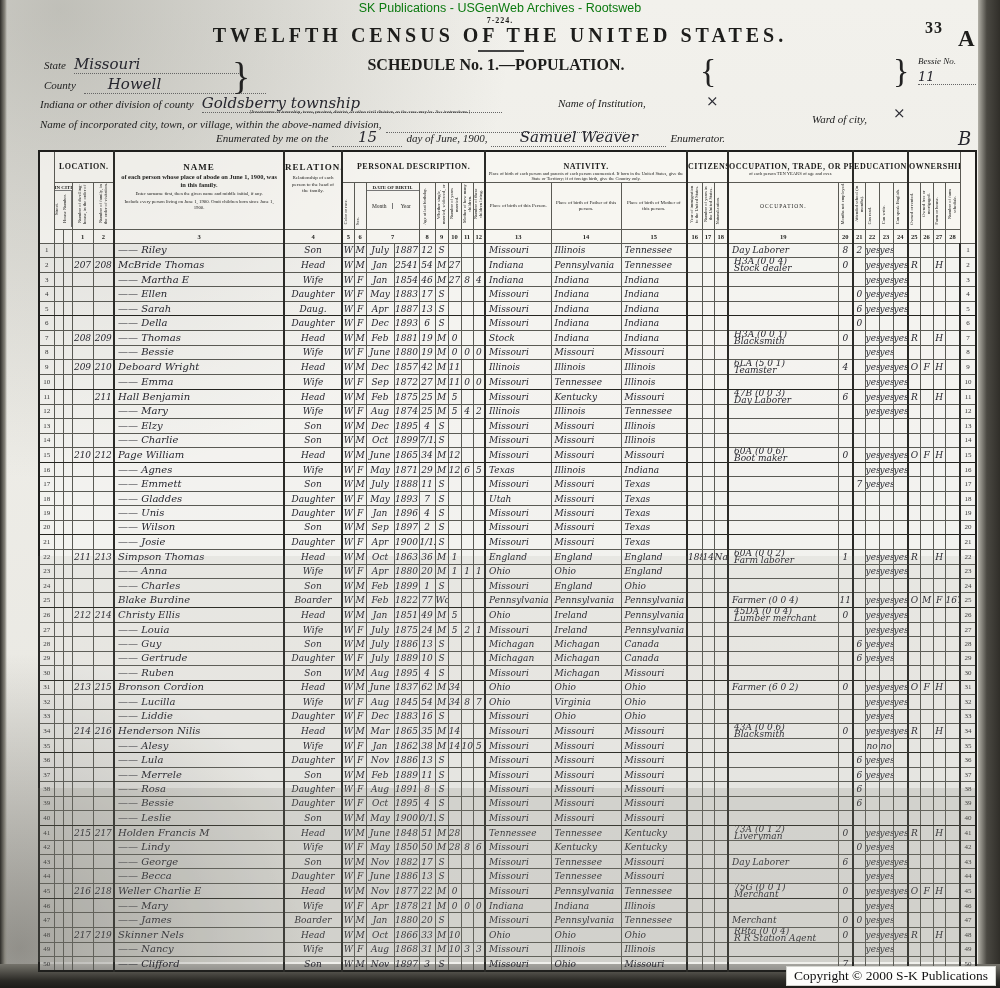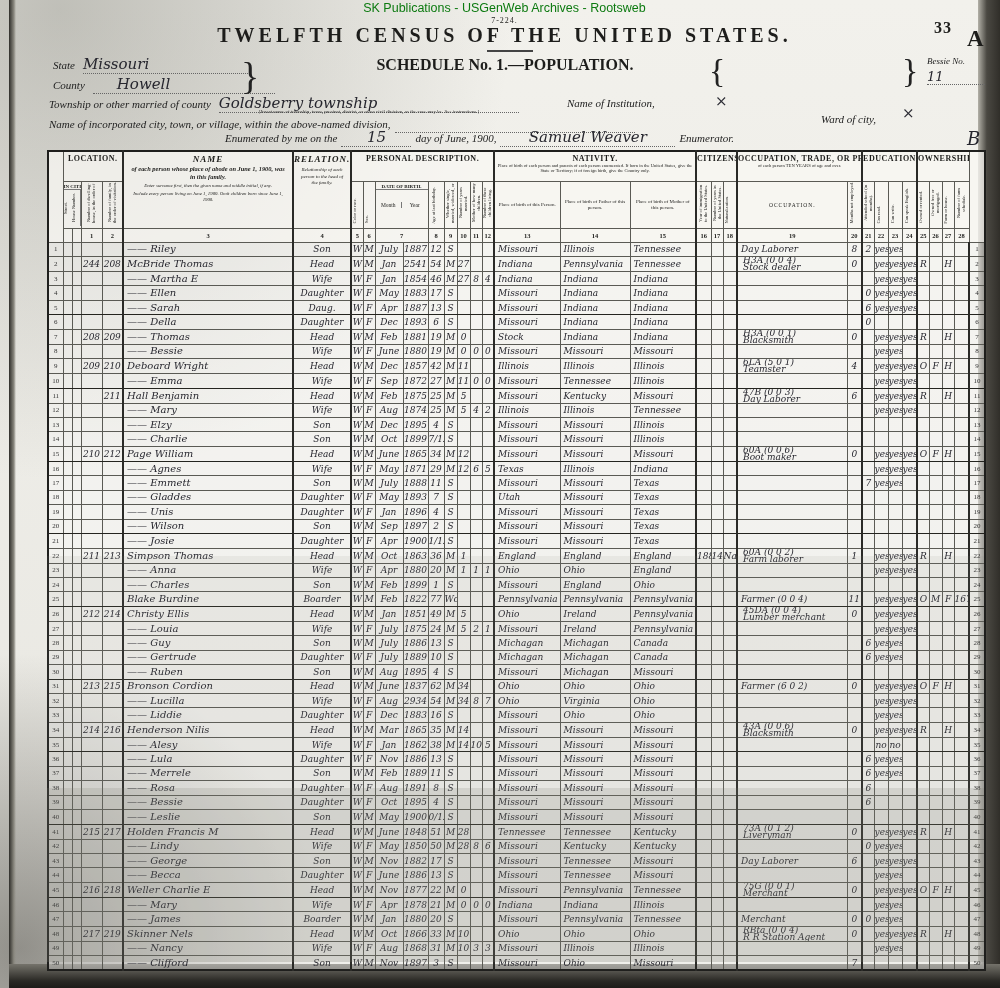--- a/index.html
+++ b/index.html
@@ -2,52 +2,52 @@
 <html><head>
 <meta charset="utf-8">
 <style>
   html,body{margin:0;padding:0;}
   #scan{position:relative;width:1000px;height:988px;overflow:hidden;
     font-family:"Liberation Serif",serif;color:#1d1d1b;
     background:
       radial-gradient(ellipse at 6% 1%, rgba(110,110,100,.38), transparent 34%),
       radial-gradient(ellipse at 2% 96%, rgba(60,58,52,.5), transparent 22%),
       linear-gradient(#f2f1ec, #e7e6e0);}
-  .abs{position:absolute;margin-left:9px;}
+  .abs{position:absolute;}
   
   .edge-left{left:0;top:0;bottom:0;width:7px;background:linear-gradient(90deg,#2e2d29,#8a887f 70%,transparent);}
   .edge-right{right:0;top:0;bottom:0;width:22px;background:linear-gradient(90deg,#b3b1a8,#4a4842 40%,#302e29);}
   .edge-bottom{left:0;right:0;bottom:0;height:24px;background:linear-gradient(#75736b,#2a2925 70%,#1d1c19);}
   .wash1{left:38px;top:556px;width:937px;height:406px;background:rgba(138,135,124,.10);pointer-events:none;z-index:5;}
   .wash2{left:38px;top:788px;width:937px;height:174px;background:rgba(120,117,106,.17);pointer-events:none;z-index:5;}
   
   .banner{left:0;right:0;top:1px;text-align:center;font-family:"Liberation Sans",sans-serif;font-size:12.5px;color:#0c7a10;}
-  .formno{left:0;right:0;top:16px;text-align:center;font-size:8px;font-weight:normal;letter-spacing:1px;}
+  .formno{left:0;right:0;top:16px;text-align:center;font-size:8px;font-weight:bold;letter-spacing:1px;}
   .title{left:0;right:0;top:24px;text-align:center;font-size:20px;font-weight:bold;letter-spacing:4px;}
   .title-rule{left:478px;top:50px;width:46px;border-top:2px solid #444;}
   .pageno{left:925px;top:19px;font-size:16px;font-weight:bold;letter-spacing:1px;}
   .pageletter{left:958px;top:26px;font-size:23px;font-weight:bold;}
   .schedule{left:306px;top:56px;width:380px;text-align:center;font-size:16px;font-weight:bold;}
   .lbl{font-style:italic;font-size:11px;color:#222;}
   .lbl-sm{font-style:italic;font-size:9px;color:#222;}
   .hw{font-family:"DejaVu Serif",serif;font-style:italic;color:#26262e;}
   .hw-lg{font-size:15px;}
   .hw-md{font-size:13px;}
   .dotted{border-bottom:1px dotted #666;}
   .brace{font-size:30px;font-weight:normal;color:#222;}
   .tinynote{font-size:5px;color:#333;}
   
   table{border-collapse:collapse;table-layout:fixed;}
   #census{left:38px;top:150px;width:937px;border:2px solid #1f1f1d;background:rgba(255,255,255,.35);}
   td{border:1px solid #5a5a54;padding:0;overflow:hidden;white-space:nowrap;vertical-align:middle;text-align:center;}
   thead td{background:rgba(248,247,242,.6);}
-  .grp{font-weight:bold;font-size:8px;letter-spacing:.5px;vertical-align:top;padding-top:2px;}
+  .grp{font-weight:bold;font-size:8px;letter-spacing:.5px;vertical-align:top;padding-top:10px;}
   .grp .desc{font-weight:normal;font-size:4.6px;letter-spacing:0;white-space:normal;line-height:1.15;padding:0 2px;}
   .gb{border-left:2px solid #2a2a27;}
-  .name-head,.rel-head{vertical-align:top;padding-top:2px;white-space:normal;font-style:italic;}
+  .name-head,.rel-head{vertical-align:top;padding-top:10px;white-space:normal;}
   .name-head .t,.rel-head .t{font-weight:bold;font-size:9px;letter-spacing:1px;}
   .name-head .d1{font-size:6.4px;font-weight:bold;line-height:1.2;padding:1px 6px 2px;}
   .name-head .d2{font-size:4.8px;line-height:1.25;padding:1px 8px;}
   .rel-head .d2{font-size:5px;line-height:1.3;padding:3px 4px;}
   .rot-cell{vertical-align:bottom;}
   .rot{display:inline-block;writing-mode:vertical-rl;transform:rotate(180deg);font-size:4.6px;line-height:1.05;max-height:42px;overflow:hidden;white-space:normal;width:9px;}
   .incities .ic-l{font-weight:bold;font-size:5px;border-bottom:1px solid #777;}
   .pair{display:flex;height:36px;}
   .pair>span{flex:1;}
   .pair>span+span{border-left:1px solid #777;}
@@ -97,21 +97,21 @@
   <div class="abs schedule">SCHEDULE No. 1.—POPULATION.</div>
 
   <div class="abs brace" style="left:700px;top:52px;font-size:34px;">{</div>
   <div class="abs brace" style="left:893px;top:52px;font-size:34px;">}</div>
   <div class="abs" style="left:918px;top:56px;">
     <div class="lbl-sm">Bessie No.</div>
     <div class="hw hw-md dotted" style="width:58px;margin-top:3px;">11</div>
   </div>
 
   <div class="abs" style="left:40px;top:94px;white-space:nowrap;">
-    <span class="lbl">Township or other married of county</span>
+    <span class="lbl">Indiana or other division of county</span>
     <span class="hw hw-lg dotted" style="display:inline-block;min-width:300px;margin-left:4px;">Goldsberry township</span>
   </div>
   <div class="abs tinynote" style="left:250px;top:109px;width:320px;">[Insert name of township, town, precinct, district, or other civil division, as the case may be.  See instructions.]</div>
   <div class="abs lbl" style="left:558px;top:97px;">Name of Institution,</div>
   <div class="abs xmark" style="left:706px;top:92px;">×</div>
 
   <div class="abs" style="left:40px;top:114px;white-space:nowrap;">
     <span class="lbl">Name of incorporated city, town, or village, within the above-named division,</span>
     <span class="dotted" style="display:inline-block;width:240px;">&nbsp;</span>
   </div>
@@ -298,21 +298,21 @@
           <td class="cell-own gb"></td>
           <td class="cell-mort"></td>
           <td class="cell-fh"></td>
           <td class="cell-fs"></td>
           <td class="cell-rn gb num">1</td>
         </tr>
         <tr>
           <td class="cell-ln num">2</td>
           <td class="cell-street"></td>
           <td class="cell-house"></td>
-          <td class="cell-dw"><span class="hw">244</span></td>
+          <td class="cell-dw"><span class="hw">207</span></td>
           <td class="cell-fam"><span class="hw">208</span></td>
           <td class="cell-name gb la"><span class="hw">McBride Thomas</span></td>
           <td class="cell-rel gb"><span class="hw">Head</span></td>
           <td class="cell-color gb"><span class="hw">W</span></td>
           <td class="cell-sex"><span class="hw">M</span></td>
           <td class="cell-bm"><span class="hw">Jan</span></td>
           <td class="cell-by"><span class="hw">2541</span></td>
           <td class="cell-age"><span class="hw">54</span></td>
           <td class="cell-ms"><span class="hw">M</span></td>
           <td class="cell-ym"><span class="hw">27</span></td>
@@ -1376,21 +1376,21 @@
           <td class="cell-ln num">32</td>
           <td class="cell-street"></td>
           <td class="cell-house"></td>
           <td class="cell-dw"></td>
           <td class="cell-fam"></td>
           <td class="cell-name gb la"><span class="hw">—— Lucilla</span></td>
           <td class="cell-rel gb"><span class="hw">Wife</span></td>
           <td class="cell-color gb"><span class="hw">W</span></td>
           <td class="cell-sex"><span class="hw">F</span></td>
           <td class="cell-bm"><span class="hw">Aug</span></td>
-          <td class="cell-by"><span class="hw">2934</span></td>
+          <td class="cell-by"><span class="hw">1845</span></td>
           <td class="cell-age"><span class="hw">54</span></td>
           <td class="cell-ms"><span class="hw">M</span></td>
           <td class="cell-ym"><span class="hw">34</span></td>
           <td class="cell-mc"><span class="hw">8</span></td>
           <td class="cell-cl"><span class="hw">7</span></td>
           <td class="cell-pob gb la"><span class="hw">Ohio</span></td>
           <td class="cell-pobf la"><span class="hw">Virginia</span></td>
           <td class="cell-pobm la"><span class="hw">Ohio</span></td>
           <td class="cell-yi gb"></td>
           <td class="cell-yu"></td>
@@ -2048,13 +2048,14 @@
           <td class="cell-fh"></td>
           <td class="cell-fs"></td>
           <td class="cell-rn gb num">50</td>
         </tr>
       </tbody>
   </table>
 
   <div class="abs wash1"></div>
   <div class="abs wash2"></div>
 
+  <div class="abs copyright">Copyright © 2000 S-K Publications</div>
 </div>
 
 </body></html>

